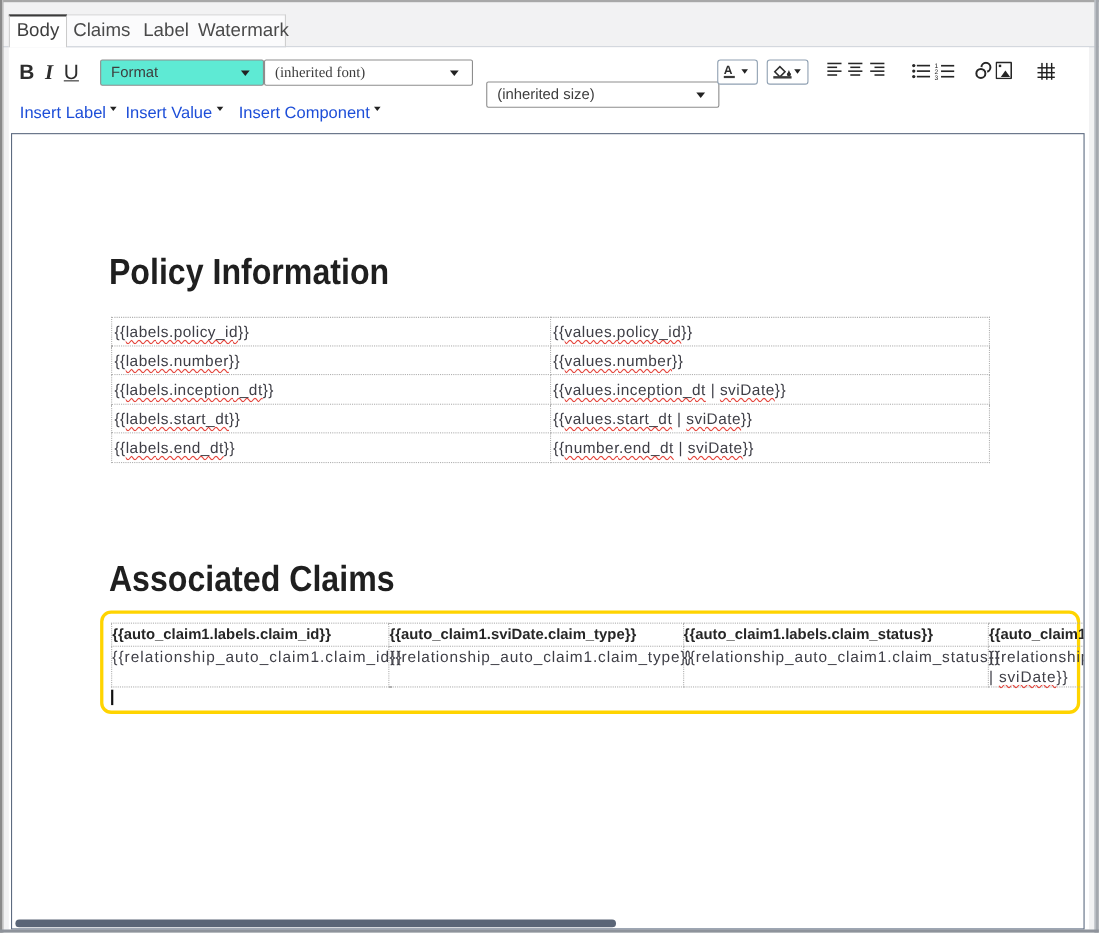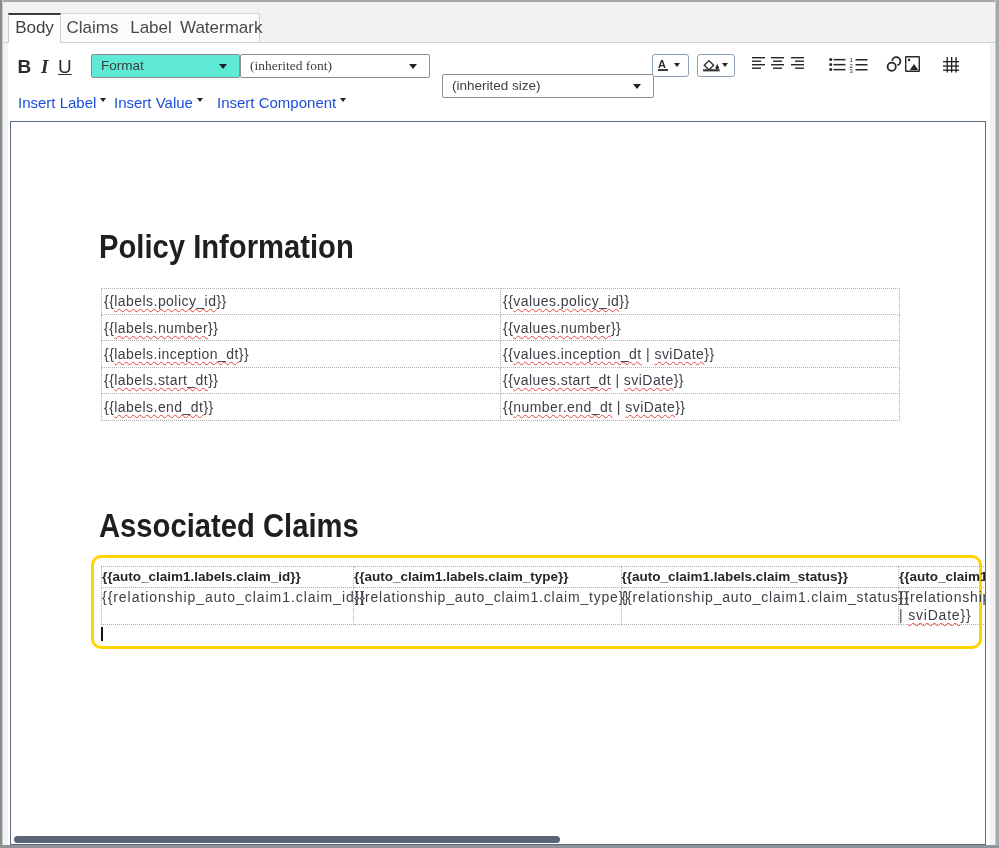--- a/index.html
+++ b/index.html
@@ -179,21 +179,21 @@
     <table class="doc claims" style="left:90px; top:444px; width:1032px;">
       <colgroup>
         <col style="width:252px;">
         <col style="width:267.5px;">
         <col style="width:277.5px;">
         <col style="width:235px;">
       </colgroup>
       <tbody>
         <tr style="height:20.5px; font-weight:bold; color:#262626; font-size:13.5px; letter-spacing:0;">
         <td>{{auto_claim1.labels.claim_id}}</td>
-        <td>{{auto_claim1.labels.claim_type}}</td>
+        <td>{{auto_claim1.sviDate.claim_type}}</td>
         <td>{{auto_claim1.labels.claim_status}}</td>
         <td style="white-space:nowrap; overflow:hidden;">{{auto_claim1.labels.notification_dt}}</td>
       </tr>
       <tr style="height:37px; line-height:18px;">
         <td style="vertical-align:top; letter-spacing:0.95px;">{{relationship_auto_claim1.claim_id}}</td>
         <td style="vertical-align:top; letter-spacing:0.8px;">{{relationship_auto_claim1.claim_type}}</td>
         <td style="vertical-align:top; letter-spacing:0.8px;">{{relationship_auto_claim1.claim_status}}</td>
         <td style="vertical-align:top; letter-spacing:0.8px;">{{relationship_auto_claim1.notification_dt<br>| <span class="sq">sviDate</span>}}</td>
       </tr>
     </tbody>

